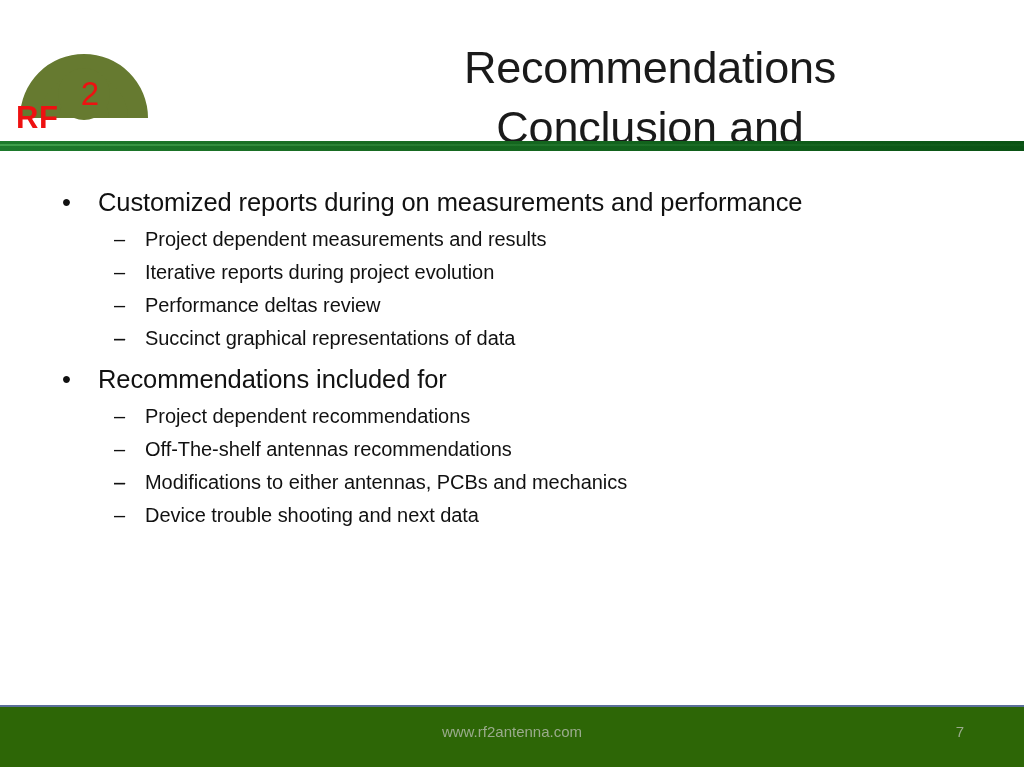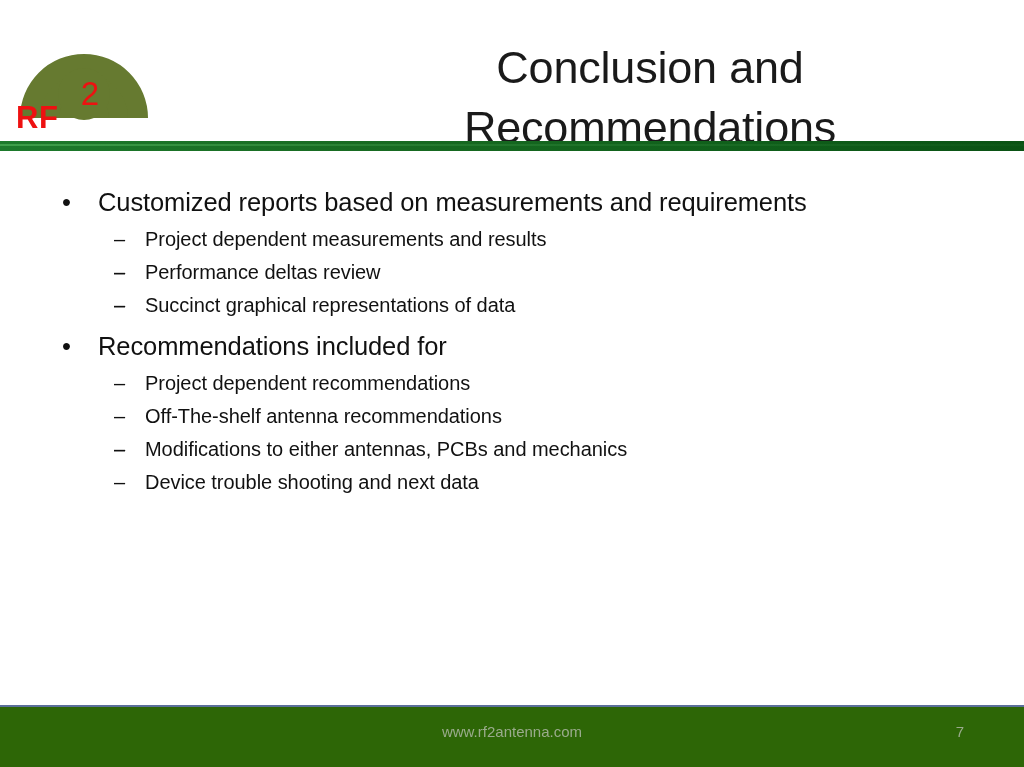--- a/index.html
+++ b/index.html
@@ -196,42 +196,43 @@
           <circle cx="70" cy="88" r="26" fill="#667a30"></circle>
         </svg>
       </div>
       <div class="logo-digit">2</div>
       <div class="logo-wordmark">
         <span class="logo-word rf">RF</span>
       </div>
     </div>
 
     <h1 class="title">
+      <span class="title-line">Recommendations</span>
       <span class="title-line">Conclusion and</span>
-      <span class="title-line">Recommendations</span>
     </h1>
   </div>
 
   <div class="divider">
     <div class="divider-highlight"></div>
   </div>
 
   <div class="body-content">
 
     <div class="group">
       <div class="bullet-l1">
         <span class="marker">•</span>
-        <span>Customized reports based on measurements and requirements</span>
+        <span>Customized reports during on measurements and performance</span>
       </div>
       <div class="bullet-l2">
         <span class="marker">–</span>
         <span>Project dependent measurements and results</span>
       </div>
       <div class="bullet-l2">
         <span class="marker">–</span>
+        <span>Iterative reports during project evolution</span>
       </div>
       <div class="bullet-l2">
         <span class="marker">–</span>
         <span>Performance deltas review</span>
       </div>
       <div class="bullet-l2">
         <span class="marker">–</span>
       </div>
       <div class="bullet-l2">
         <span class="marker">–</span>
@@ -245,21 +246,21 @@
       <div class="bullet-l1">
         <span class="marker">•</span>
         <span>Recommendations included for</span>
       </div>
       <div class="bullet-l2">
         <span class="marker">–</span>
         <span>Project dependent recommendations</span>
       </div>
       <div class="bullet-l2">
         <span class="marker">–</span>
-        <span>Off-The-shelf antenna recommendations</span>
+        <span>Off-The-shelf antennas recommendations</span>
       </div>
       <div class="bullet-l2">
         <span class="marker">–</span>
       </div>
       <div class="bullet-l2">
         <span class="marker">–</span>
         <span>Modifications to either antennas, PCBs and mechanics</span>
       </div>
       <div class="bullet-l2">
         <span class="marker">–</span>

